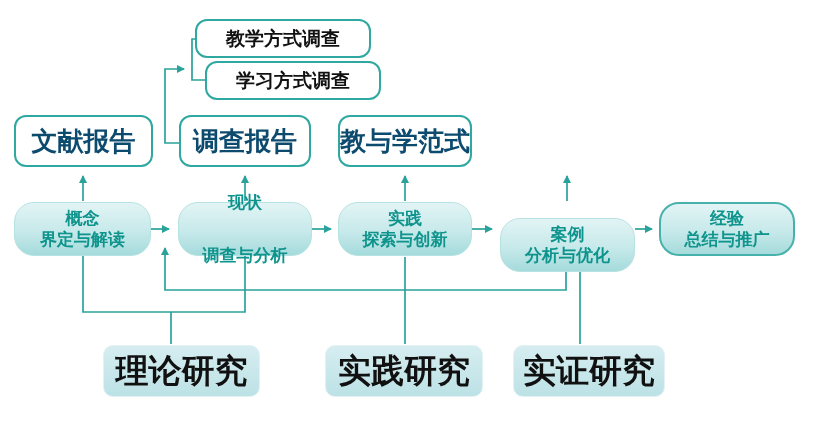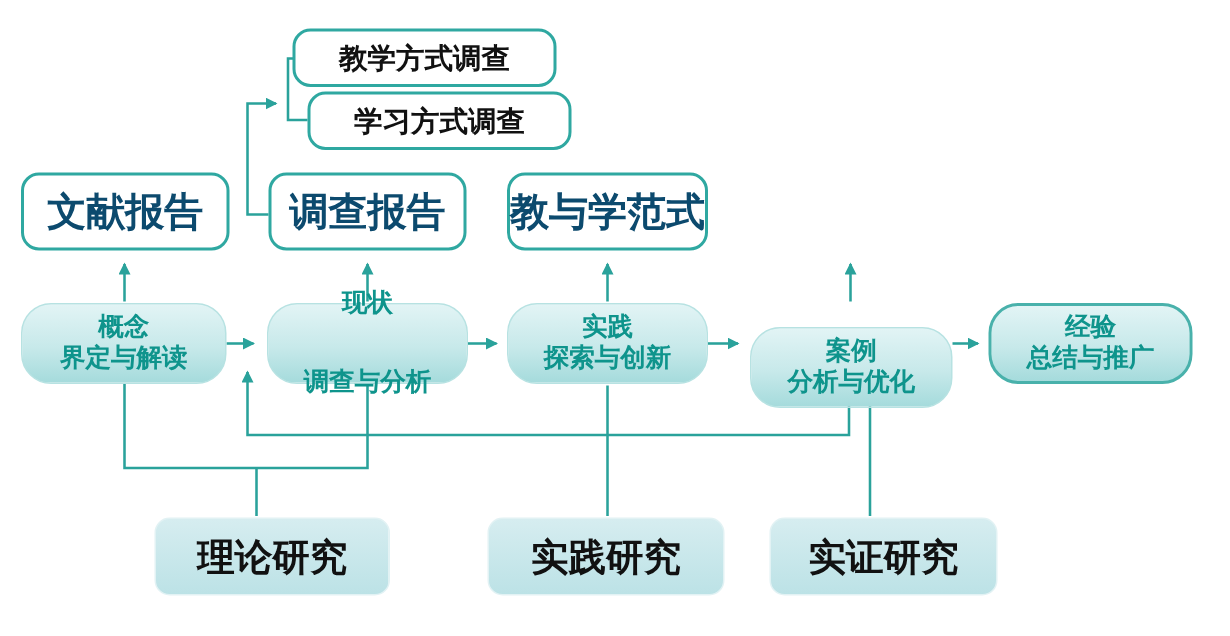--- a/index.html
+++ b/index.html
@@ -17,21 +17,21 @@
   .report{color:#0c4a6e;font-weight:bold;font-size:26px;}
   .stagebox{
     background:linear-gradient(180deg,#e2f4f5 0%,#c7e9ea 55%,#a5dbdc 100%);
     border:1px solid #b7e2e2;border-radius:20px;
     color:#0e948c;font-weight:bold;font-size:17px;line-height:1.25;
   }
   .stagebox.final{border:2px solid #49b1ab;}
   .method{
     background:linear-gradient(180deg,#d6edf0 0%,#bce2e6 100%);
     border:1px solid #e2f2f4;border-radius:10px;
-    color:#111111;font-weight:bold;font-size:25px;
+    color:#111111;font-weight:bold;font-size:33px;
   }
 </style>
 </head>
 <body>
 
 <div class="stage">
 
   <svg class="connector-layer" width="820" height="424" viewBox="0 0 820 424">
     <defs>
       <marker id="arr" markerWidth="9" markerHeight="8" refX="7" refY="4" orient="auto" markerUnits="userSpaceOnUse">

